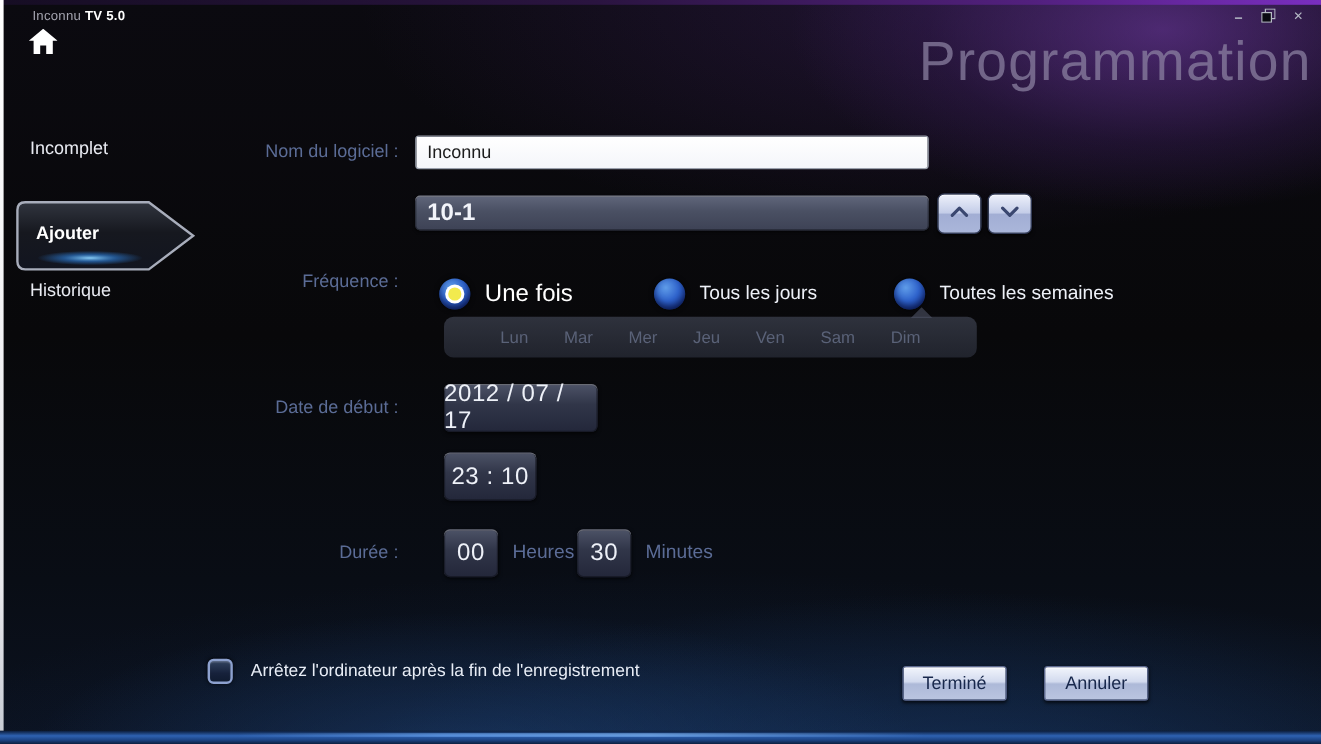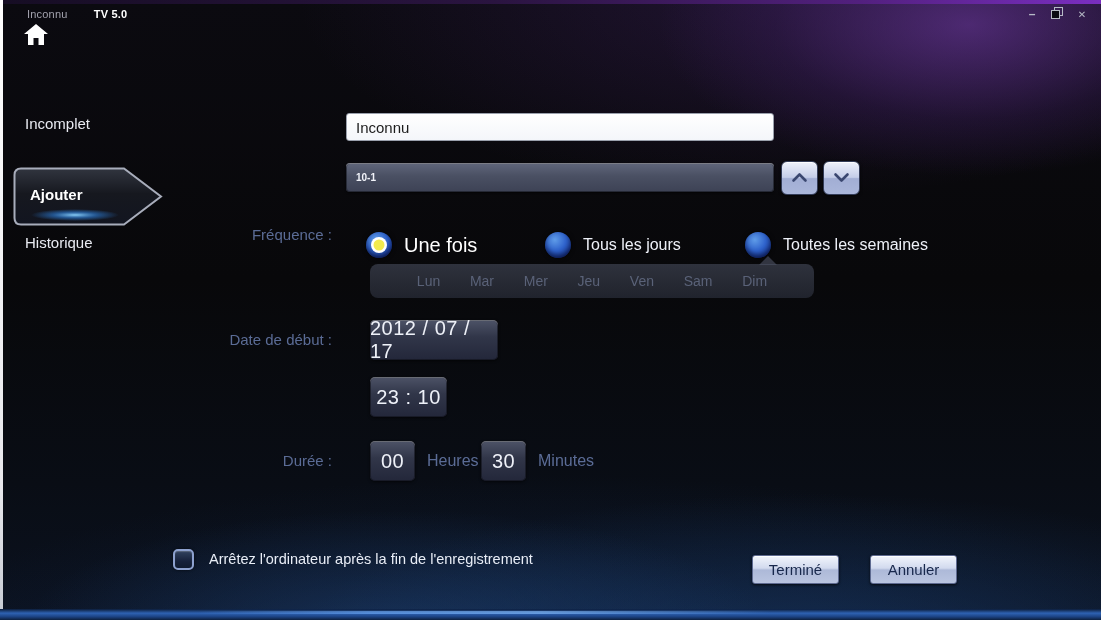--- a/index.html
+++ b/index.html
@@ -19,21 +19,21 @@
   .top-strip{position:absolute;left:0;top:0;right:0;height:4px;
     background:linear-gradient(90deg,#160d24 0%,#2a1440 45%,#52207e 78%,#7a2ec0 100%);}
   .left-strip{position:absolute;left:0;top:0;width:3px;height:609px;background:linear-gradient(180deg,#ffffff,#e8e8ec 80%,#c8ccd4);}
   .bottom-bar{position:absolute;left:0;bottom:0;right:0;height:11px;
     background:linear-gradient(180deg,#0b1c3a 0%,#2e62b2 38%,#1c4384 70%,#0c1f3e 100%);}
   .bottom-bar::after{content:'';position:absolute;left:18%;right:30%;top:2px;height:3px;
     background:linear-gradient(90deg,transparent,rgba(120,180,255,.55) 30%,rgba(140,195,255,.6) 60%,transparent);}
 
   
   .brand{position:absolute;left:27px;top:8px;font-size:11px;color:#a3a3ae;letter-spacing:.2px;}
-  .brand b{color:#ffffff;margin-left:23px;}
+  .brand b{color:#ffffff;}
   .home-btn{position:absolute;left:24px;top:24px;width:24px;height:21px;cursor:pointer;}
   .win-controls{position:absolute;right:12px;top:7px;display:flex;gap:11px;align-items:center;color:#b6bac6;}
   .wc{width:14px;height:14px;display:flex;align-items:center;justify-content:center;font-size:11px;cursor:pointer;}
   .wc-min{font-weight:bold;font-size:12px;}
   .wc-close{font-size:10px;}
   .page-title{position:absolute;right:8px;top:24px;font-size:46px;color:rgba(142,132,164,.72);letter-spacing:1px;}
 
   
   .side-item{position:absolute;left:25px;font-size:15px;color:#e9ebf2;cursor:pointer;}
   .ajouter-wrap{position:absolute;left:13px;top:167px;width:150px;height:59px;cursor:pointer;}
@@ -43,21 +43,21 @@
   .form-label{position:absolute;left:60px;width:272px;height:20px;line-height:20px;
     text-align:right;font-size:15px;color:#5b6c96;}
 
   
   .text-input{position:absolute;left:346px;top:113px;width:428px;height:28px;border:1px solid #9aa0ac;
     border-radius:3px;background:linear-gradient(180deg,#ffffff 0%,#f4f6fa 100%);
     font-family:inherit;font-size:15px;color:#1c1c1c;padding:0 9px;outline:none;}
   .channel-field{position:absolute;left:346px;top:163px;width:428px;height:29px;border-radius:4px;
     background:linear-gradient(180deg,#60667b 0%,#4a5063 45%,#3d4255 100%);
     box-shadow:inset 0 1px 0 rgba(255,255,255,.35), inset 0 0 0 1px rgba(18,20,28,.55), 0 1px 2px rgba(0,0,0,.6);
-    color:#f2f4fa;font-size:10px;font-weight:bold;line-height:29px;padding:0 10px;cursor:pointer;}
+    color:#f2f4fa;font-size:20px;font-weight:bold;line-height:29px;padding:0 10px;cursor:pointer;}
   .spin-btn{position:absolute;top:161px;width:37px;height:34px;border-radius:6px;border:1px solid #333c58;
     background:linear-gradient(180deg,#eef1fb 0%,#c4cde8 48%,#a2aed4 52%,#aab6da 100%);
     box-shadow:inset 0 1px 0 rgba(255,255,255,.8), 0 1px 3px rgba(0,0,0,.7);
     display:flex;align-items:center;justify-content:center;cursor:pointer;}
 
   .radio-option{position:absolute;display:flex;align-items:center;gap:12px;cursor:pointer;margin-top:10px;}
   .radio{position:relative;width:26px;height:26px;border-radius:50%;
     background:radial-gradient(circle at 38% 30%, #5f9ce8 0%, #2f63cc 45%, #17368f 82%, #0f2a6e 100%);
     box-shadow:inset 0 -3px 5px rgba(0,0,25,.55), 0 0 4px rgba(0,0,0,.8);}
   .radio.selected::after{content:'';position:absolute;left:50%;top:50%;width:11px;height:11px;
@@ -109,20 +109,21 @@
     <span class="wc">
       <span>
         <svg width="12" height="12" viewBox="0 0 12 12">
           <rect x="3.5" y="0.5" width="8" height="8" fill="none" stroke="#b6bac6"></rect>
           <rect x="0.5" y="3.5" width="8" height="8" fill="#0a0a12" stroke="#b6bac6"></rect>
         </svg>
       </span>
     </span>
     <span class="wc wc-close">✕</span>
   </div>
+  <div class="page-title">Programmation</div>
 
   <div class="side-item" style="top:115px;">Incomplet</div>
   <div class="ajouter-wrap">
     <span>
       <svg width="150" height="59" viewBox="0 0 150 59">
         <defs>
           <linearGradient id="ajGrad" x1="0" y1="0" x2="0" y2="1">
             <stop offset="0" stop-color="#31353f"></stop>
             <stop offset="0.45" stop-color="#16181f"></stop>
             <stop offset="1" stop-color="#121520"></stop>
@@ -134,20 +135,21 @@
           </radialGradient>
         </defs>
         <path d="M8,1.5 L111,1.5 L148,29.5 L111,57.5 L8,57.5 Q1.5,57.5 1.5,51 L1.5,8 Q1.5,1.5 8,1.5 Z" fill="url(#ajGrad)" stroke="#a8adbb" stroke-width="2"></path>
         <ellipse cx="62" cy="48" rx="44" ry="6" fill="url(#ajGlow)"></ellipse>
       </svg>
     </span>
     <span class="ajouter-label">Ajouter</span>
   </div>
   <div class="side-item" style="top:234px;">Historique</div>
 
+  <div class="form-label" style="top:117px;">Nom du logiciel :</div>
   <div class="form-label" style="top:225px;">Fréquence :</div>
   <div class="form-label" style="top:330px;">Date de début :</div>
   <div class="form-label" style="top:451px;">Durée :</div>
 
   <input class="text-input" type="text" value="Inconnu" style="">
 
   <div class="channel-field">10-1</div>
   <div class="spin-btn" style="left:781px;">
     <span>
       <svg width="17" height="11" viewBox="0 0 17 11">

